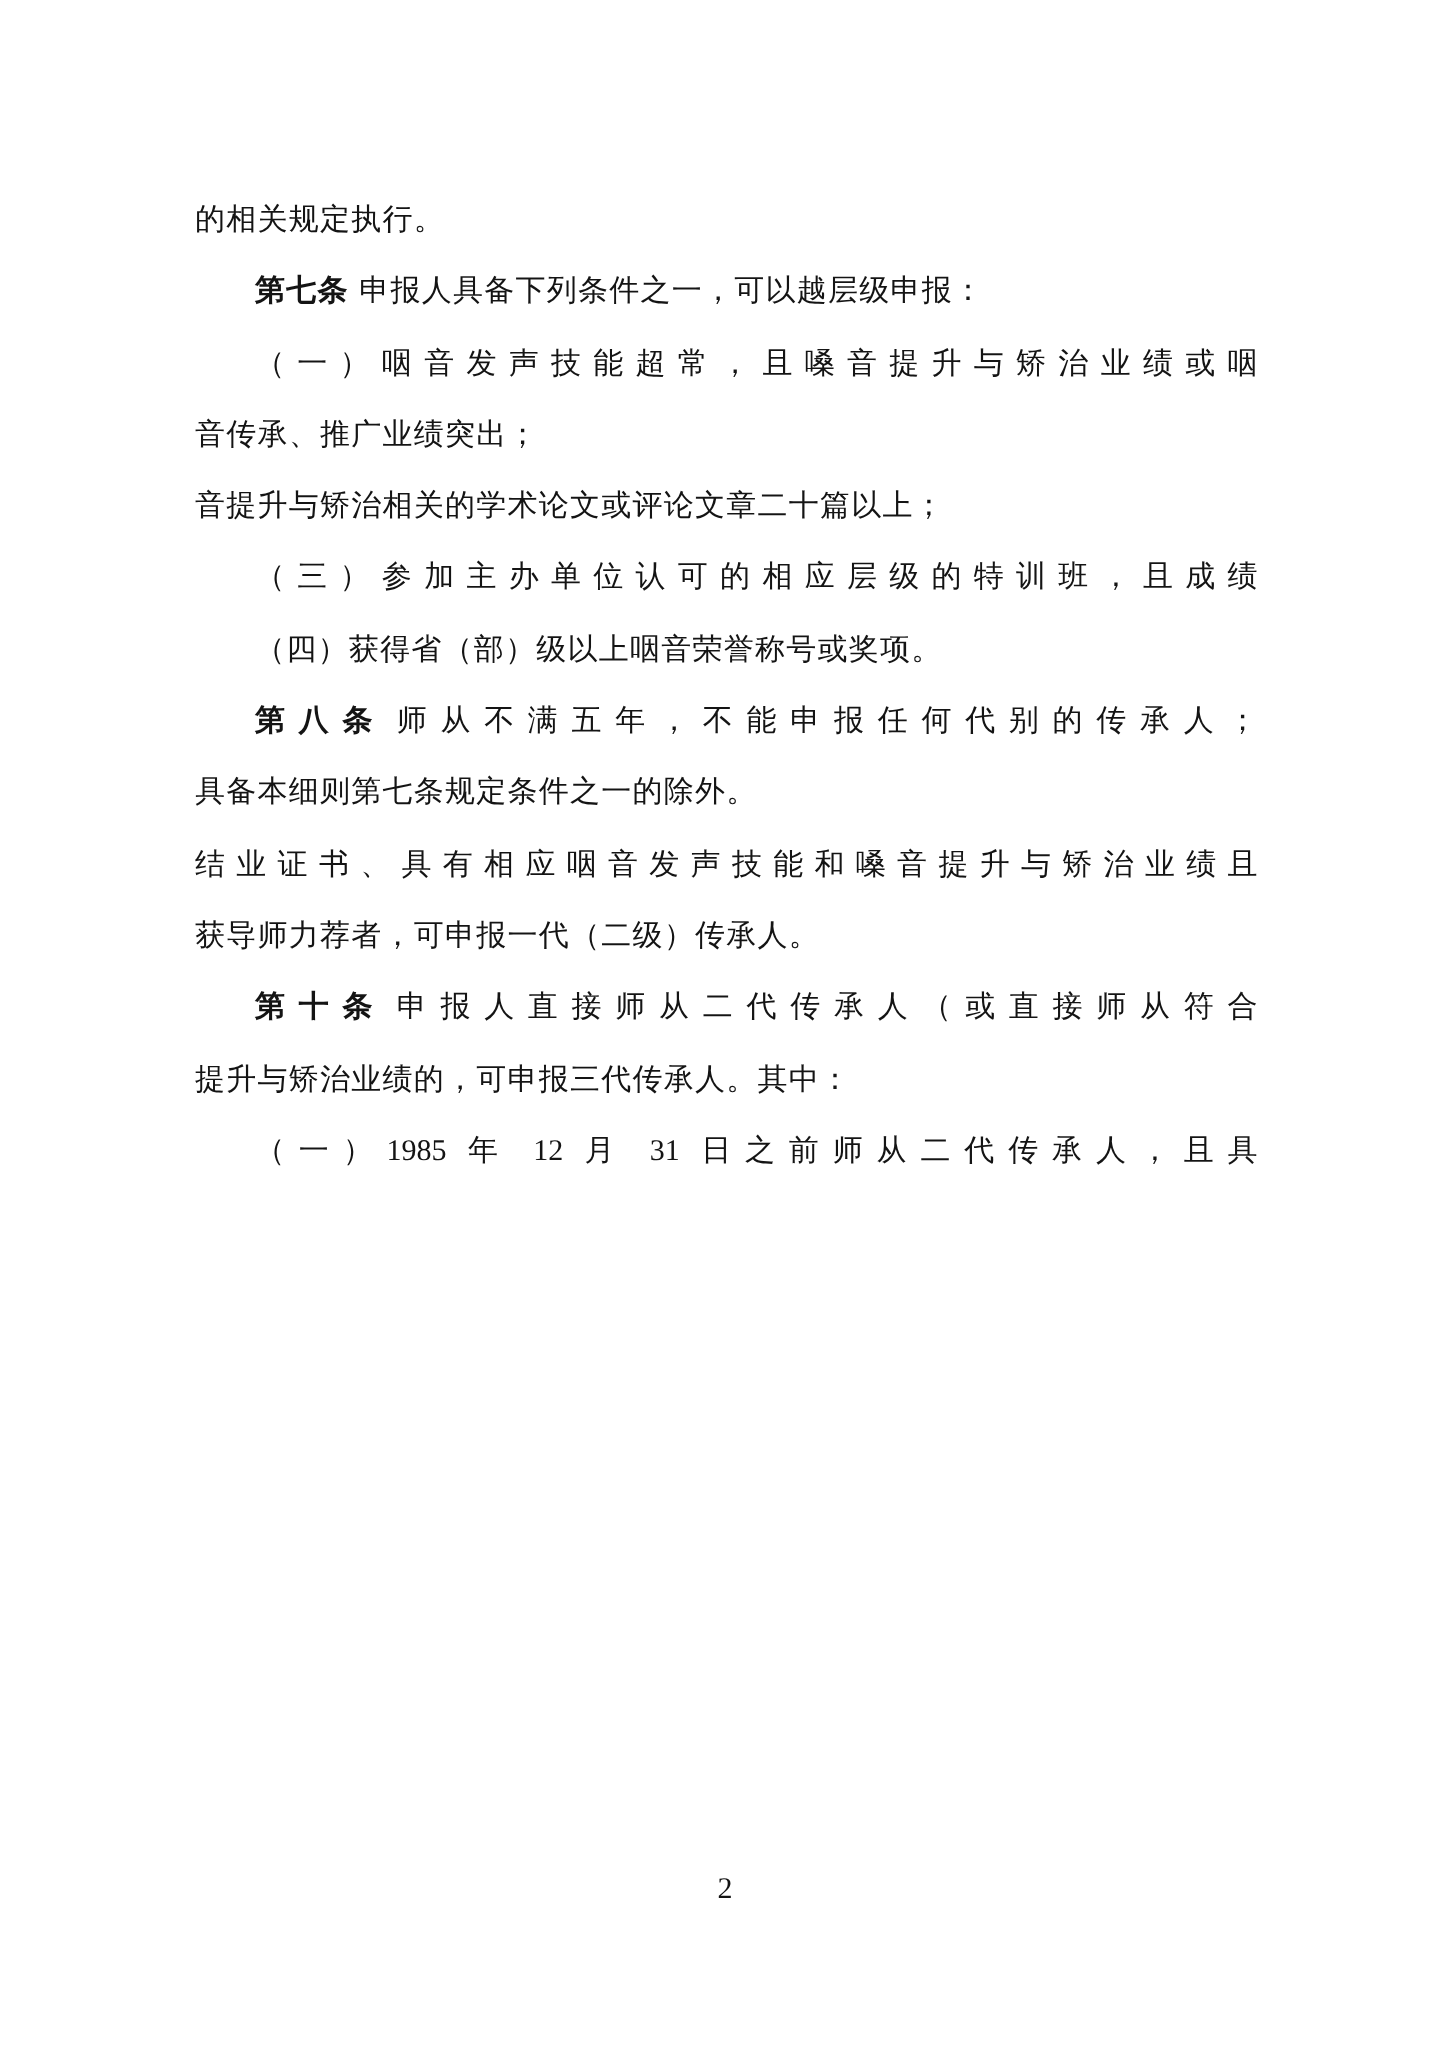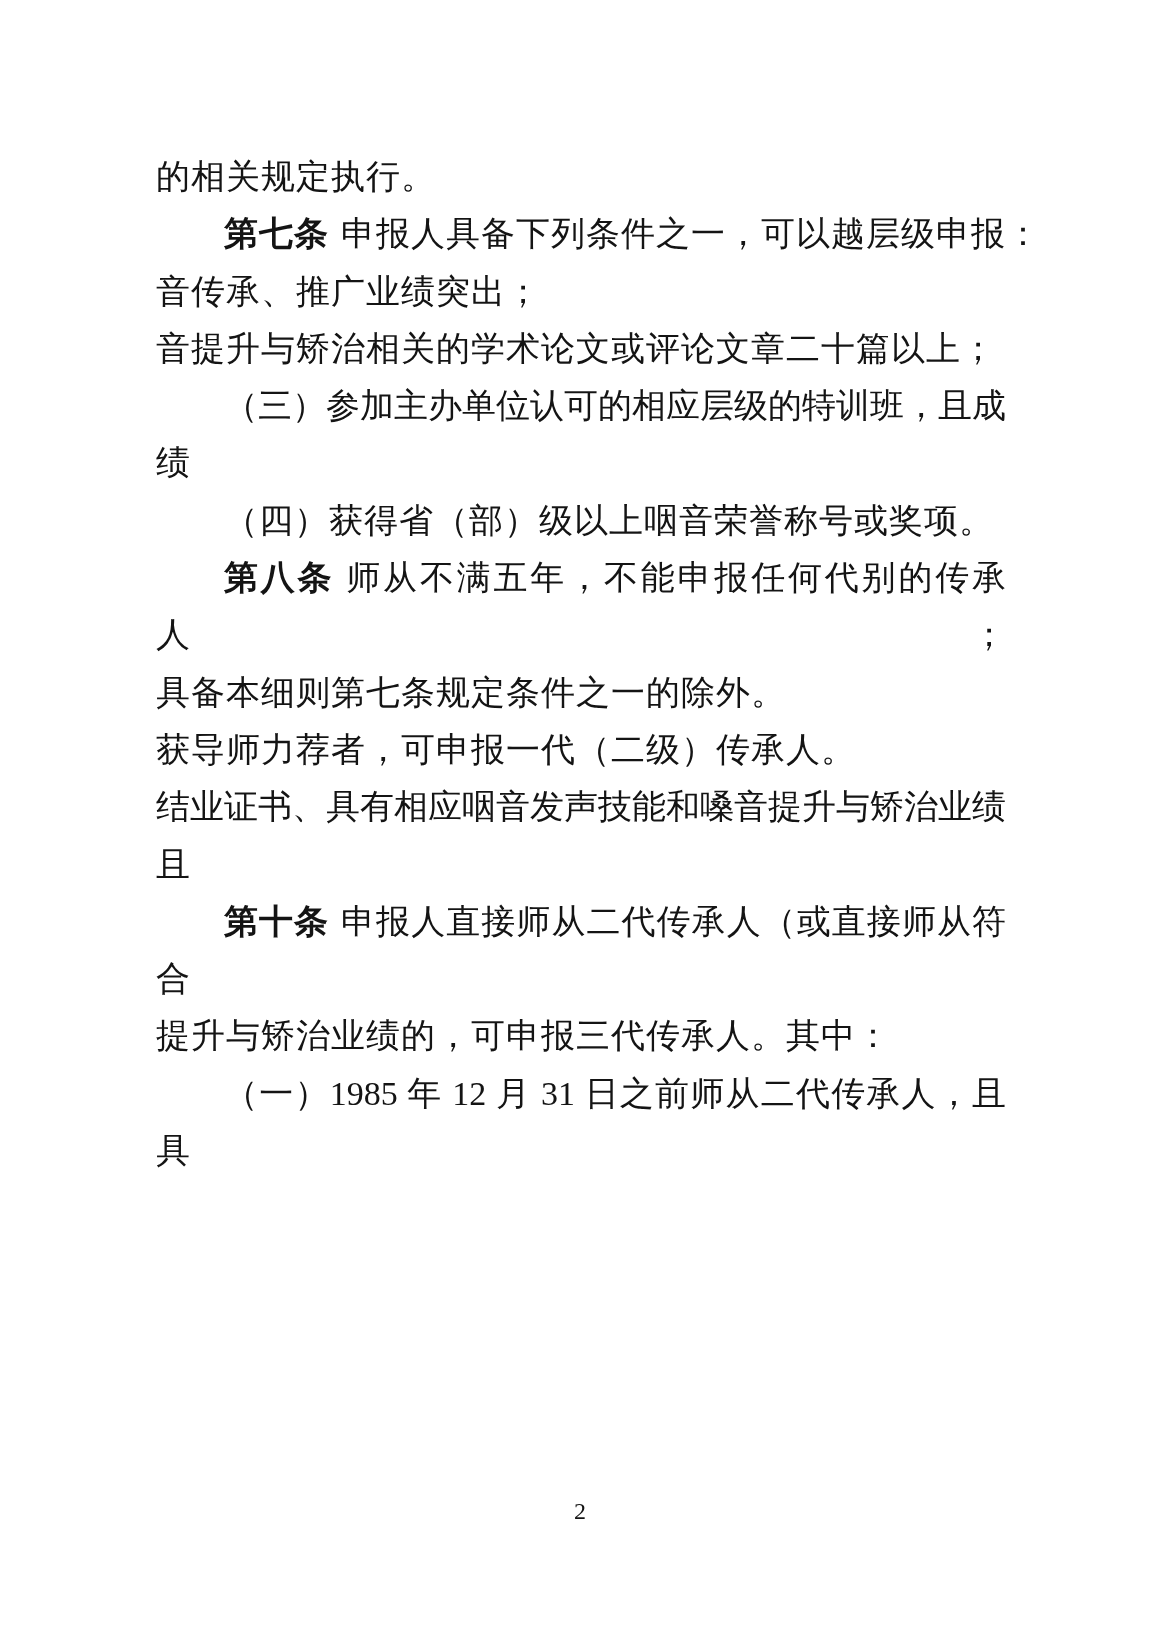--- a/index.html
+++ b/index.html
@@ -23,21 +23,21 @@
     height: 1640px;
     background: #ffffff;
   }
   .doc-body {
     position: absolute;
     left: 156px;
     top: 148px;
     width: 850px;
   }
   .line {
-    font-size: 34px;
+    font-size: 24px;
     line-height: 57.3px;
     white-space: nowrap;
     letter-spacing: 1px;
   }
   .line.indent {
     text-indent: 2em;
   }
   .line.fill {
     white-space: normal;
     text-align: justify;
@@ -60,26 +60,27 @@
     color: #141414;
   }
 </style>
 </head>
 <body>
 
 <div class="page">
   <div class="doc-body">
       <div class="line"><span>的相关规定执行。</span></div>
       <div class="line indent"><span class="term">第七条</span><span>申报人具备下列条件之一，可以越层级申报：</span></div>
+      <div class="line indent fill"><span>（一）咽音发声技能超常，且嗓音提升与矫治业绩或咽</span></div>
       <div class="line"><span>音传承、推广业绩突出；</span></div>
       <div class="line"><span>音提升与矫治相关的学术论文或评论文章二十篇以上；</span></div>
       <div class="line indent fill"><span>（三）参加主办单位认可的相应层级的特训班，且成绩</span></div>
       <div class="line indent"><span>（四）获得省（部）级以上咽音荣誉称号或奖项。</span></div>
       <div class="line indent fill"><span class="term">第八条</span><span>师从不满五年，不能申报任何代别的传承人；</span></div>
       <div class="line"><span>具备本细则第七条规定条件之一的除外。</span></div>
+      <div class="line fill"><span>结业证书、具有相应咽音发声技能和嗓音提升与矫治业绩且</span></div>
       <div class="line"><span>获导师力荐者，可申报一代（二级）传承人。</span></div>
-      <div class="line fill"><span>结业证书、具有相应咽音发声技能和嗓音提升与矫治业绩且</span></div>
       <div class="line indent fill"><span class="term">第十条</span><span>申报人直接师从二代传承人（或直接师从符合</span></div>
       <div class="line"><span>提升与矫治业绩的，可申报三代传承人。其中：</span></div>
       <div class="line indent fill"><span>（一）1985 年 12 月 31 日之前师从二代传承人，且具</span></div>
     </div>
   <div class="page-number">2</div>
 </div>
 
 </body></html>

